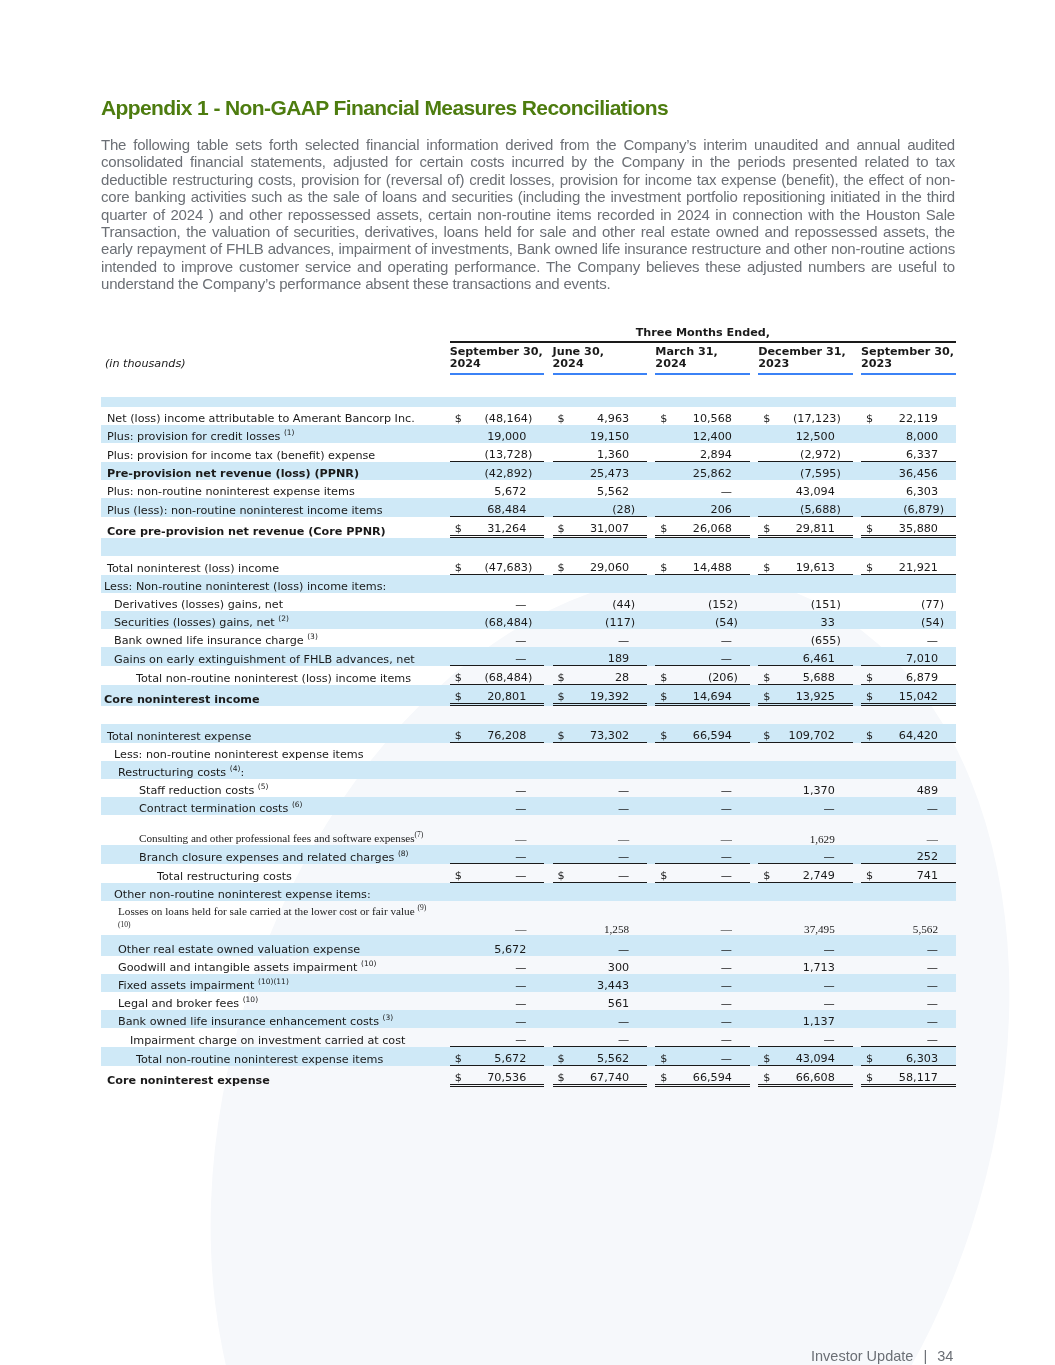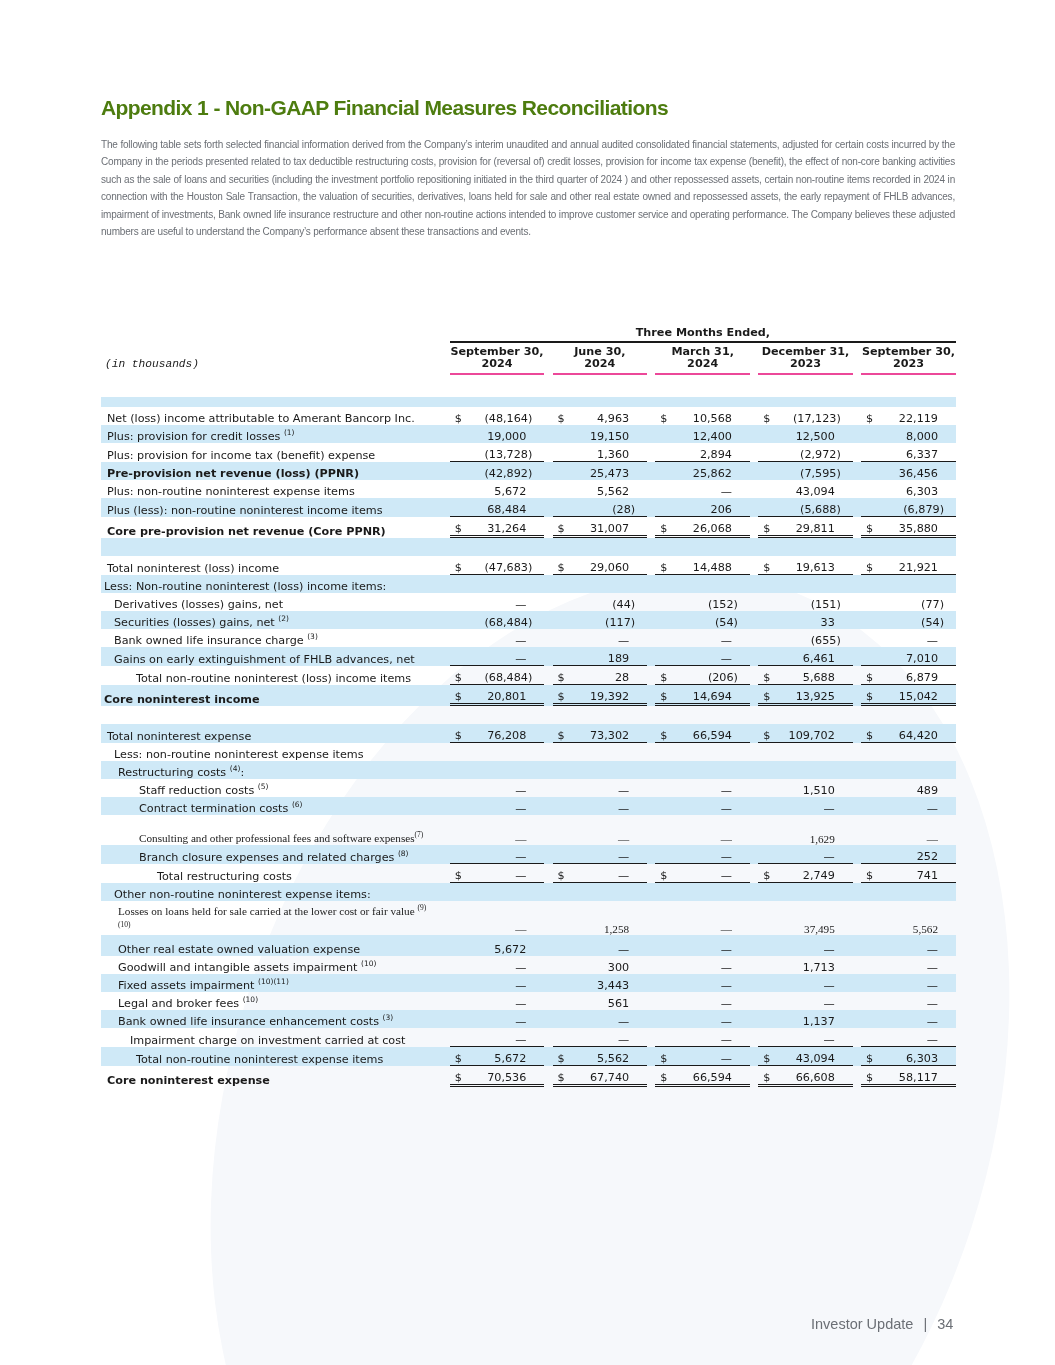--- a/index.html
+++ b/index.html
@@ -15,35 +15,35 @@
   }
   .title {
     position: absolute; left: 101px; top: 96px;
     font-family: "Liberation Sans", sans-serif;
     font-size: 21px; font-weight: bold; color: #4d7c0f;
     letter-spacing: -0.6px;
   }
   .intro {
     position: absolute; left: 101px; top: 136px; width: 854px;
     font-family: "Liberation Sans", sans-serif;
-    font-size: 10px; line-height: 17.4px; color: #6b6f75;
+    font-size: 15px; line-height: 17.4px; color: #6b6f75;
     text-align: justify; letter-spacing: -0.2px;
   }
   .table-wrap { position: absolute; left: 101px; top: 323px; width: 855px; }
   table { border-collapse: separate; border-spacing: 0; width: 855px; table-layout: fixed;
           font-family: "DejaVu Sans", sans-serif; font-size: 11.2px; }
   col.c-label { width: 339px; }
   col.c-gap { width: 8px; }
   col.c-dol { width: 20px; }
   col.c-val { width: 72px; }
   td { padding: 0; height: 18px; white-space: nowrap; vertical-align: bottom; }
   .hdr-top td { height: 16px; }
   .three-months { text-align: center; font-weight: bold; border-bottom: 2px solid #1a1a1a; padding-bottom: 2px; }
-  .colhdr td.h { text-align: center; font-weight: bold; line-height: 12px; padding-top: 3px; padding-bottom: 3px; border-bottom: 2px solid #ec4899; height: auto; }
-  .in-th { font-style: italic; padding-left: 4px !important; padding-bottom: 5px !important; font-family: Liberation Mono, monospace; }
+  .colhdr td.h { font-weight: bold; line-height: 12px; padding-top: 3px; padding-bottom: 3px; border-bottom: 2px solid #3b82f6; height: auto; }
+  .in-th { font-style: italic; padding-left: 4px !important; padding-bottom: 5px !important; }
   .spacer td { height: 22px; }
   .band td { background: #cfe9f7; }
   tr.s td { background: #cfe9f7; }
   tr.s td.gap { background: #cfe9f7; }
   .lbl { padding-left: 6px; }
   .lbl.i1 { padding-left: 13px; }
   .lbl.i2 { padding-left: 17px; }
   .lbl.i3 { padding-left: 29px; }
   .lbl.i4 { padding-left: 38px; }
   .lbl.i5 { padding-left: 35px; }
@@ -53,21 +53,21 @@
   .dol { text-align: left; padding-left: 5px; }
   .val { text-align: right; padding-right: 18px; }
   .val.paren { padding-right: 12px; }
   .ul td.dol, .ul td.val { border-bottom: 1.5px solid #1a1a1a; }
   .dul td.dol, .dul td.val { border-bottom: 3px double #1a1a1a; }
   sup { font-size: 7.5px; vertical-align: 5px; }
   .two-line td { height: 30px; font-family: Liberation Serif, serif; }
   .two-line td.lbl { line-height: 13px; white-space: normal; }
   .tall td { height: 21px; }
   .footer {
-    position: absolute; left: 811px; top: 1316px;
+    position: absolute; left: 811px; top: 1348px;
     font-family: "Liberation Sans", sans-serif; font-size: 14.5px; color: #6b6f75;
   }
   .footer .sep { margin: 0 10px; }
 </style>
 </head>
 <body>
 
 <div class="bg-shape" style="left:230px; top:560px; width:760px; height:1100px; transform:rotate(18deg);"></div>
 
 <div class="title">Appendix 1 - Non-GAAP Financial Measures Reconciliations</div>
@@ -477,21 +477,21 @@
           <td class="dol"></td>
           <td class="val">—</td>
           <td class="gap"></td>
           <td class="dol"></td>
           <td class="val">—</td>
           <td class="gap"></td>
           <td class="dol"></td>
           <td class="val">—</td>
           <td class="gap"></td>
           <td class="dol"></td>
-          <td class="val">1,510</td>
+          <td class="val">1,370</td>
           <td class="gap"></td>
           <td class="dol"></td>
           <td class="val">489</td>
         </tr>
         <tr class="s">
           <td class="lbl i4"><span>Contract termination costs</span> <sup>(6)</sup></td>
           <td class="dol"></td>
           <td class="val">—</td>
           <td class="gap"></td>
           <td class="dol"></td>

